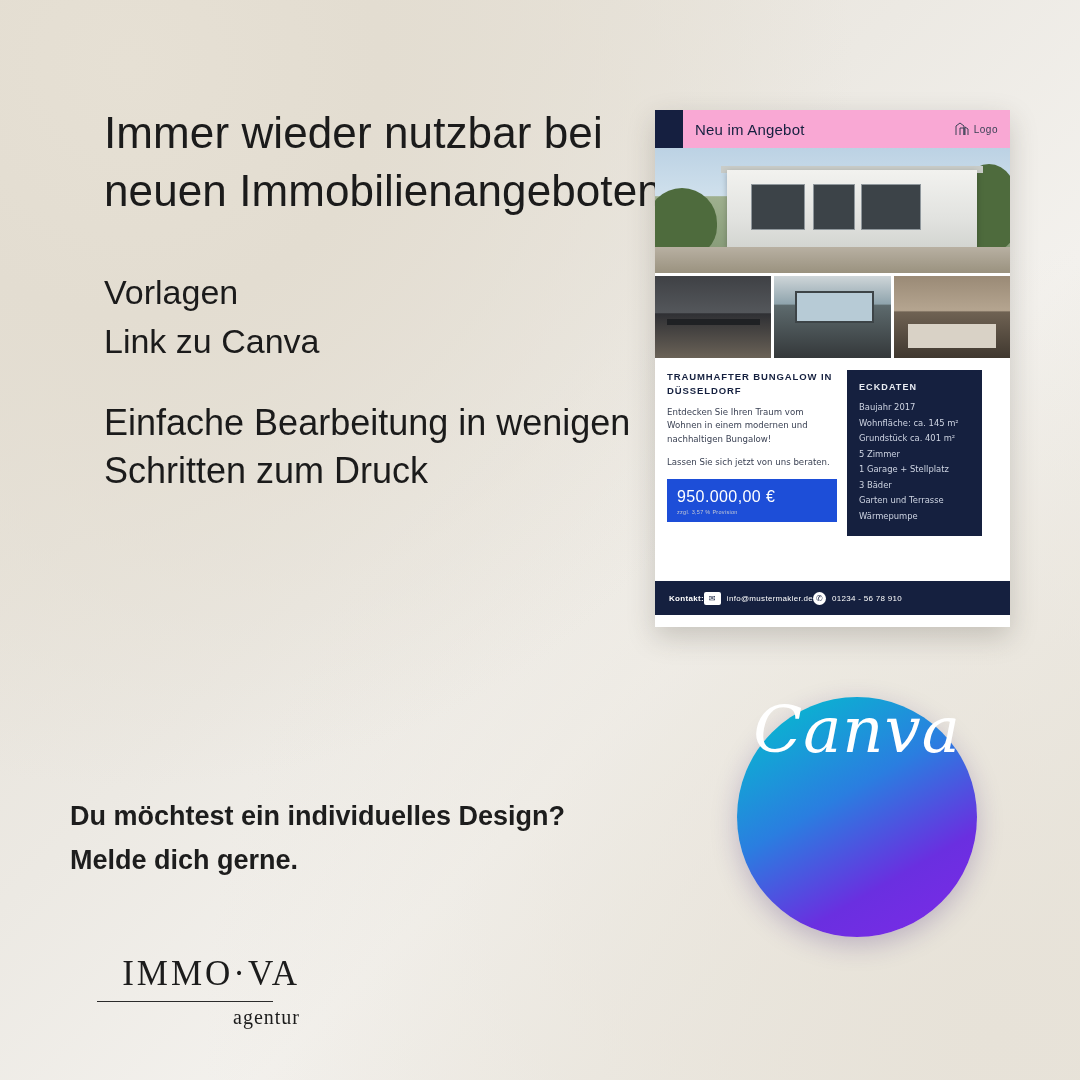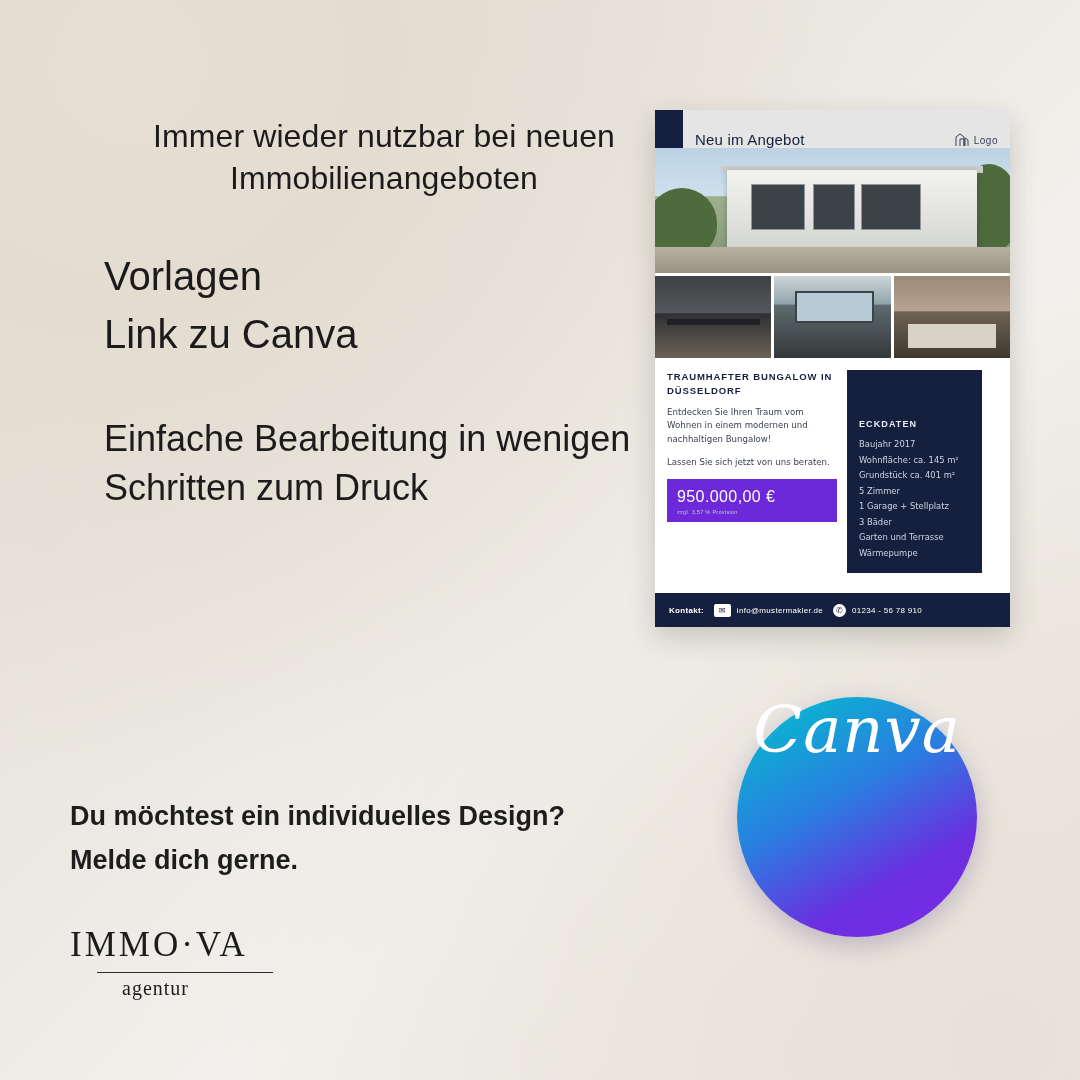--- a/index.html
+++ b/index.html
@@ -24,33 +24,32 @@
   }
 
   
   .copy {
     position: absolute;
     left: 104px;
     top: 104px;
     width: 560px;
   }
   .headline {
-    font-size: 32px;
+    font-size: 44px;
     line-height: 1.32;
     color: #1b1b1b;
     font-weight: 400;
     letter-spacing: .1px;
-    margin: 11px 0 48px 0;
-    text-align: center;
+    margin: 0 0 48px 0;
   }
   .block2 {
-    font-size: 40px;
+    font-size: 34px;
     line-height: 1.45;
     color: #1b1b1b;
-    margin: 0 0 52px 0;
+    margin: 0 0 32px 0;
   }
   .block3 {
     font-size: 36px;
     line-height: 1.35;
     color: #1b1b1b;
     margin: 0;
   }
   .cta {
     position: absolute;
     left: 70px;
@@ -59,23 +58,23 @@
     font-size: 27px;
     line-height: 1.62;
     color: #1d1d1d;
     font-weight: 600;
   }
 
   
   .logo {
     position: absolute;
     left: 70px;
-    top: 925px;
+    top: 954px;
     width: 230px;
-    text-align: left;
+    text-align: right;
     color: #1c1c1c;
   }
   .logo-word {
     font-family: "Liberation Serif", serif;
     font-size: 35px;
     letter-spacing: 3px;
   }
   .logo-rule {
     width: 176px;
     height: 1px;
@@ -95,23 +94,23 @@
     left: 655px;
     top: 110px;
     width: 355px;
     height: 517px;
     background: #ffffff;
     box-shadow: 0 10px 26px rgba(60,55,45,.22);
     overflow: hidden;
   }
   .flyer-top {
     display: flex;
-    align-items: flex-end;
+    align-items: center;
     height: 38px;
-    background: #e5e5e5;
+    background: #f9a8d4;
   }
   .flyer-top .navy-sq {
     width: 28px;
     height: 38px;
     background: #151f40;
     flex: none;
   }
   .flyer-top .title {
     font-size: 15px;
     color: #15203f;
@@ -233,21 +232,21 @@
   }
   .prop-text {
     font-size: 8.6px;
     color: #3b4254;
     line-height: 1.6;
     margin-bottom: 9px;
     font-family: "DejaVu Sans", sans-serif;
   }
   .price-box {
     margin-top: 8px;
-    background: #6d28d9;
+    background: #1d4ed8;
     color: #ffffff;
     padding: 9px 10px 7px 10px;
     width: 150px;
   }
   .price {
     font-size: 16px;
     letter-spacing: .4px;
   }
   .price-note {
     font-size: 5.5px;
@@ -260,42 +259,41 @@
     background: #15203f;
     color: #e9ecf3;
     padding: 12px 12px;
     align-self: flex-start;
   }
   .facts-title {
     font-size: 9px;
     font-weight: 700;
     letter-spacing: 1.1px;
     margin-bottom: 8px;
-    margin-top: 37px;
   }
   .facts ul {
     list-style: none;
     margin: 0;
     padding: 0;
     font-size: 8.4px;
     line-height: 1.85;
     font-family: "DejaVu Sans", sans-serif;
     color: #ced4e2;
   }
   .flyer-footer {
     position: absolute;
     left: 0;
-    bottom: 0;
+    bottom: 12px;
     width: 100%;
     height: 34px;
     background: #15203f;
     color: #ffffff;
     display: flex;
     align-items: center;
-    gap: 10px;
+    gap: 0;
     padding: 0 14px;
     box-sizing: border-box;
     font-size: 8px;
     letter-spacing: .3px;
   }
   .flyer-footer .lbl { font-weight: 700; }
   .pill {
     display: inline-flex;
     align-items: center;
     justify-content: center;

